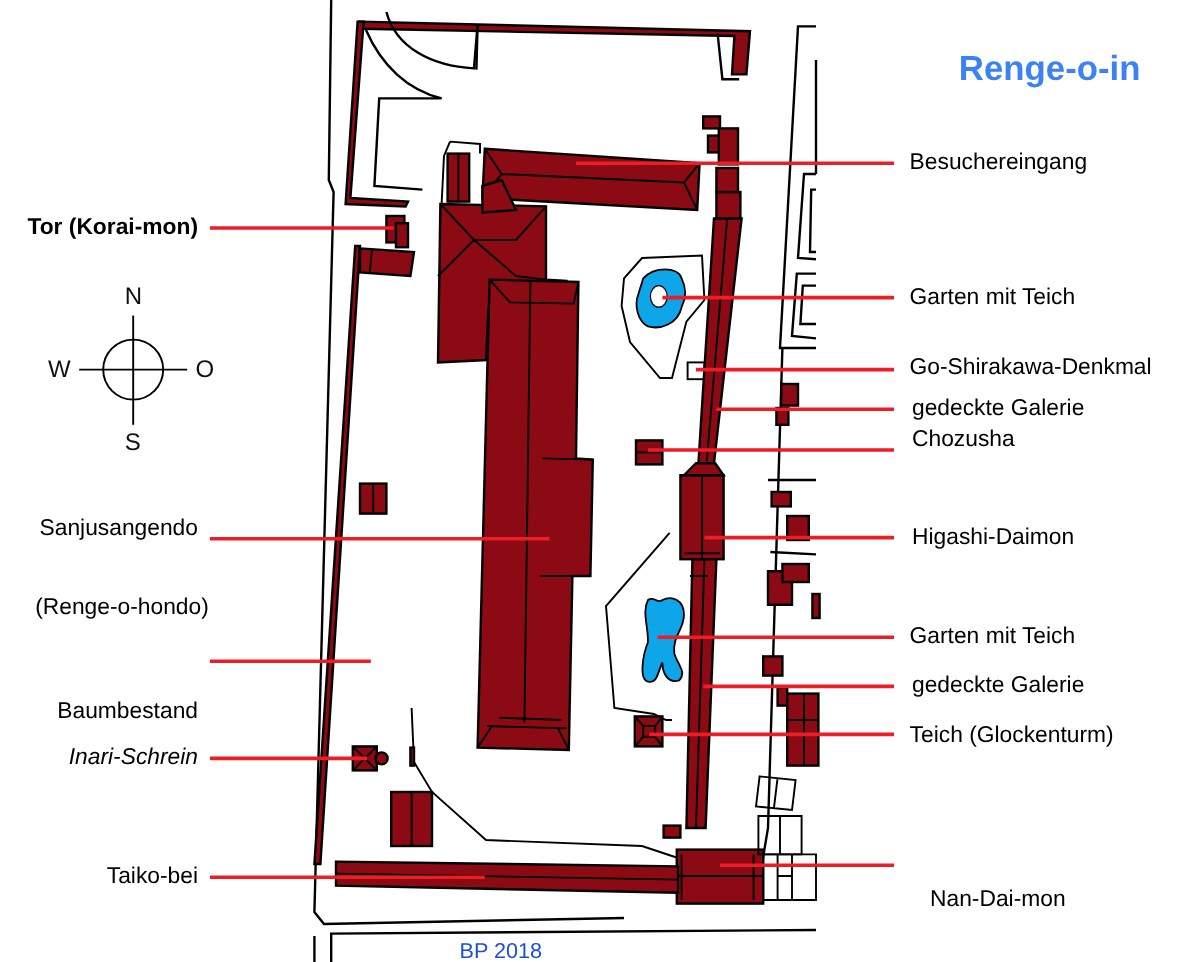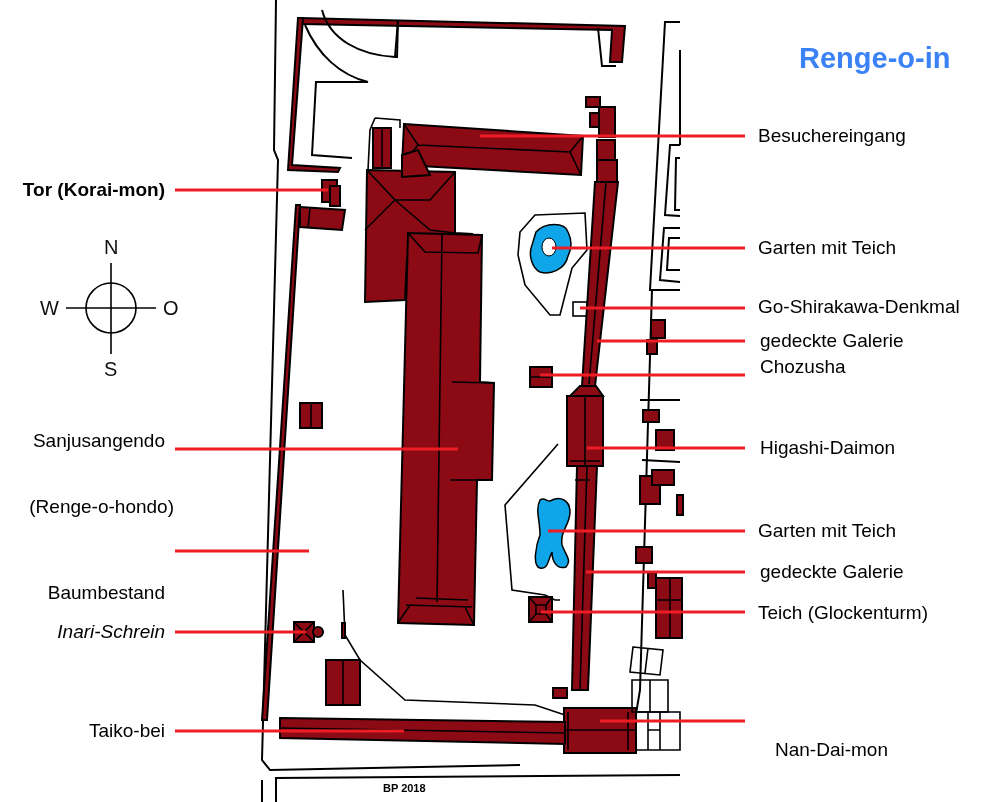--- a/index.html
+++ b/index.html
@@ -9,21 +9,21 @@
   .bld { fill: #8b0a14; stroke: #000; stroke-width: 2; }
   .bldline { fill: none; stroke: #000; stroke-width: 1.6; }
   .outline { fill: none; stroke: #000; stroke-width: 2; }
   .thin { fill: none; stroke: #000; stroke-width: 1.6; }
   .water { fill: #0ea5e9; stroke: #000; stroke-width: 1.5; }
   .leader { stroke: #ee1c25; stroke-width: 3; }
   .lbl { position: absolute; font-size: 19px; color: #000000; white-space: nowrap; line-height: 22px; }
   .lbl.right { text-align: right; }
   .title { position: absolute; left: 757px; top: 42px; font-size: 29px; font-weight: bold; color: #3b82f6; margin-left: 42px; }
   .compass-letter { position: absolute; font-size: 20px; color: #111; }
-  .credit { position: absolute; left: 383px; top: 782px; font-size: 11px; color: #000000; font-weight: bold; }
+  .credit { position: absolute; left: 383px; top: 782px; font-size: 18px; color: #1d4ed8; }
 </style>
 </head>
 <body>
 
 <svg id="map" viewBox="0 0 1000 802" xmlns="http://www.w3.org/2000/svg">
 
   <g>
     <path class="outline" d="M276 0 L274 150 L278 160 L262 760 L270 770 L520 765"></path>
     <path class="outline" d="M262 802 L262 780 M276 802 L276 778 L680 775"></path>
     <path class="outline" d="M680 22 L665 22 L650 290 L680 290"></path>

